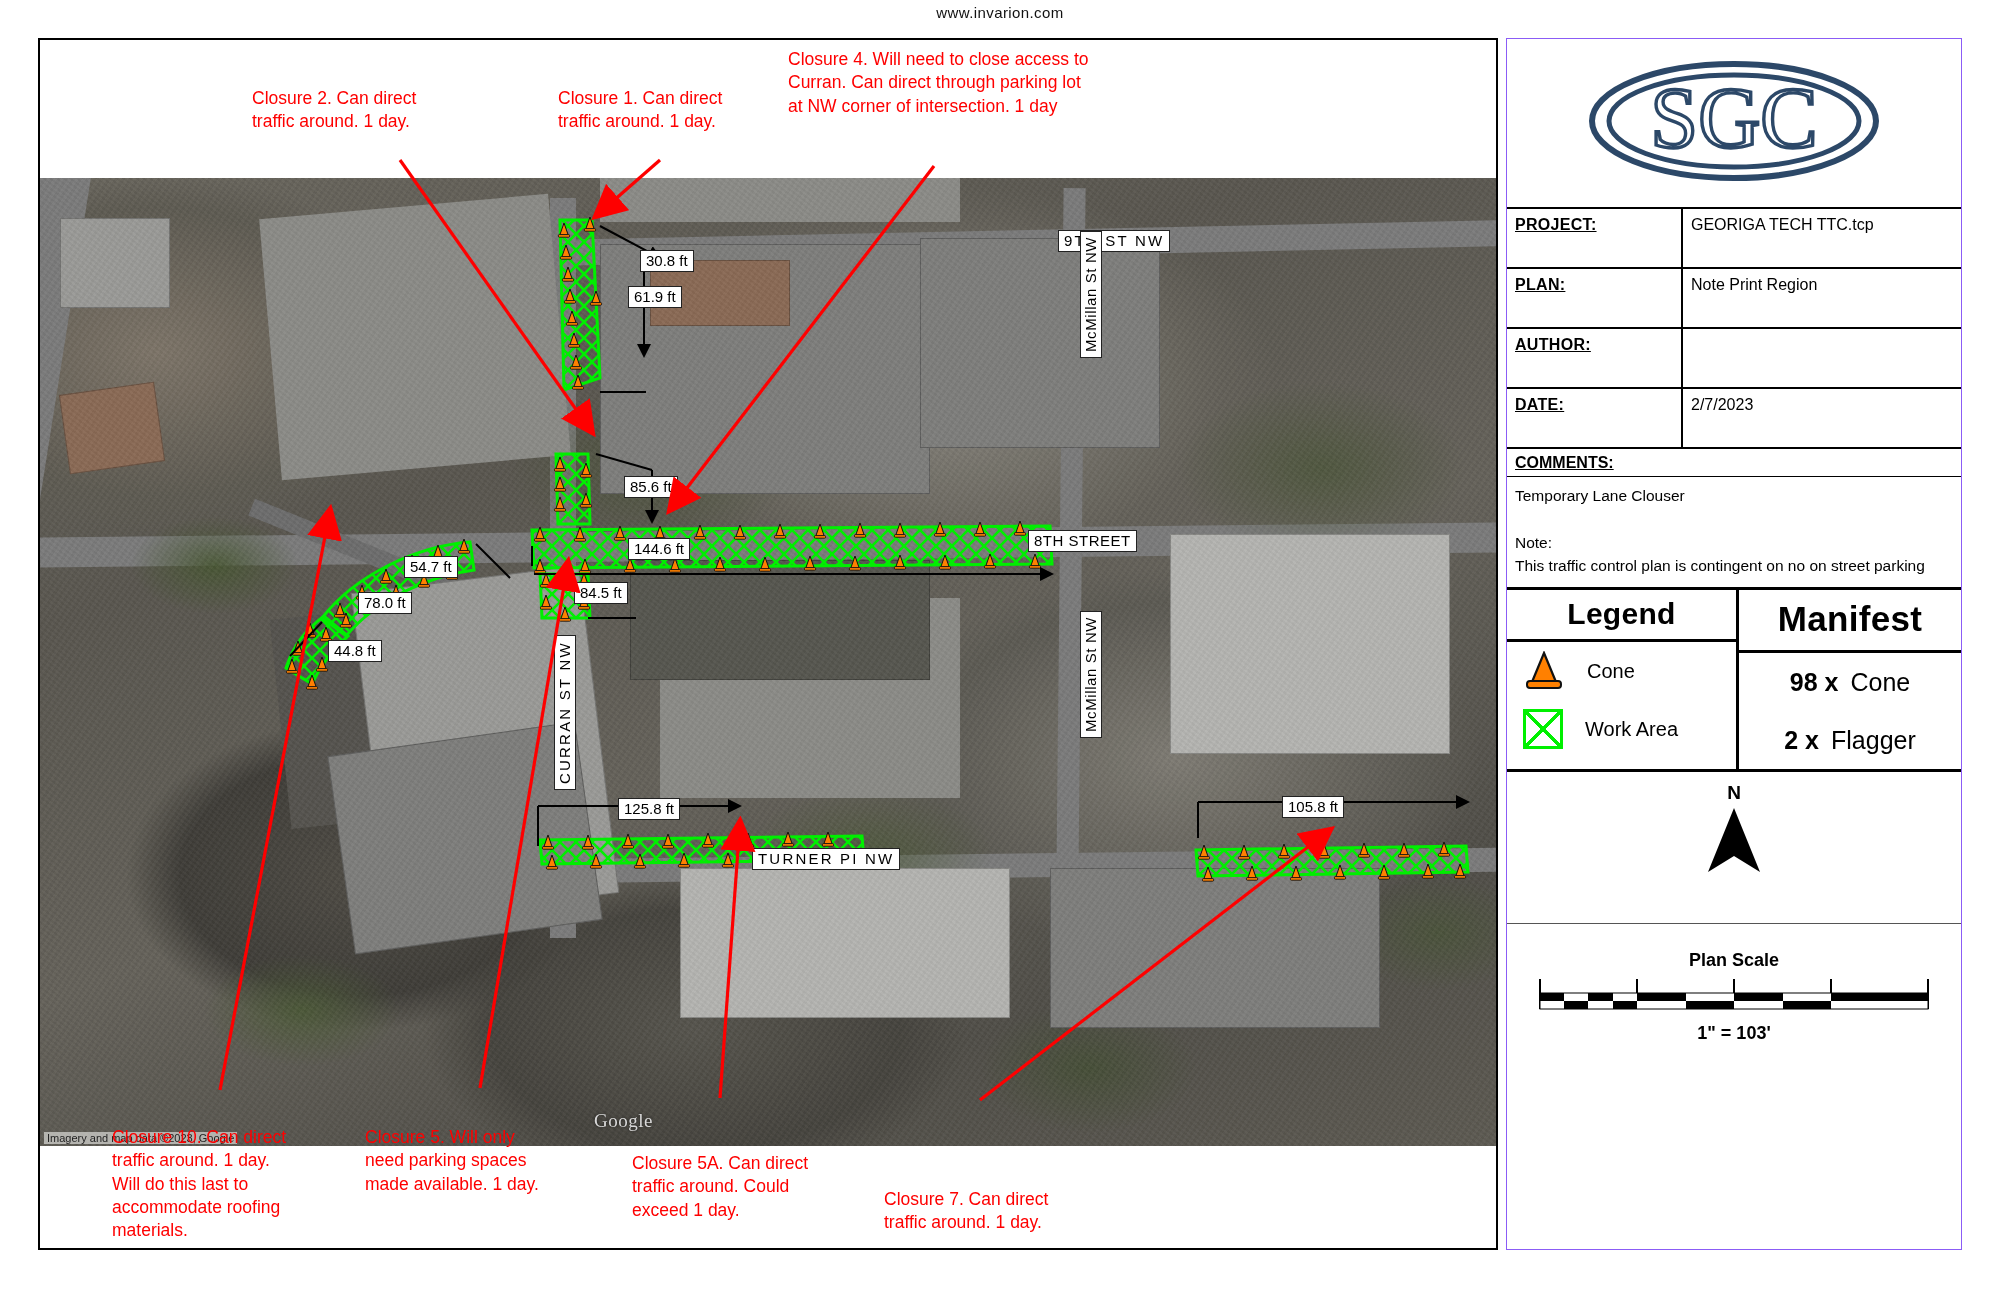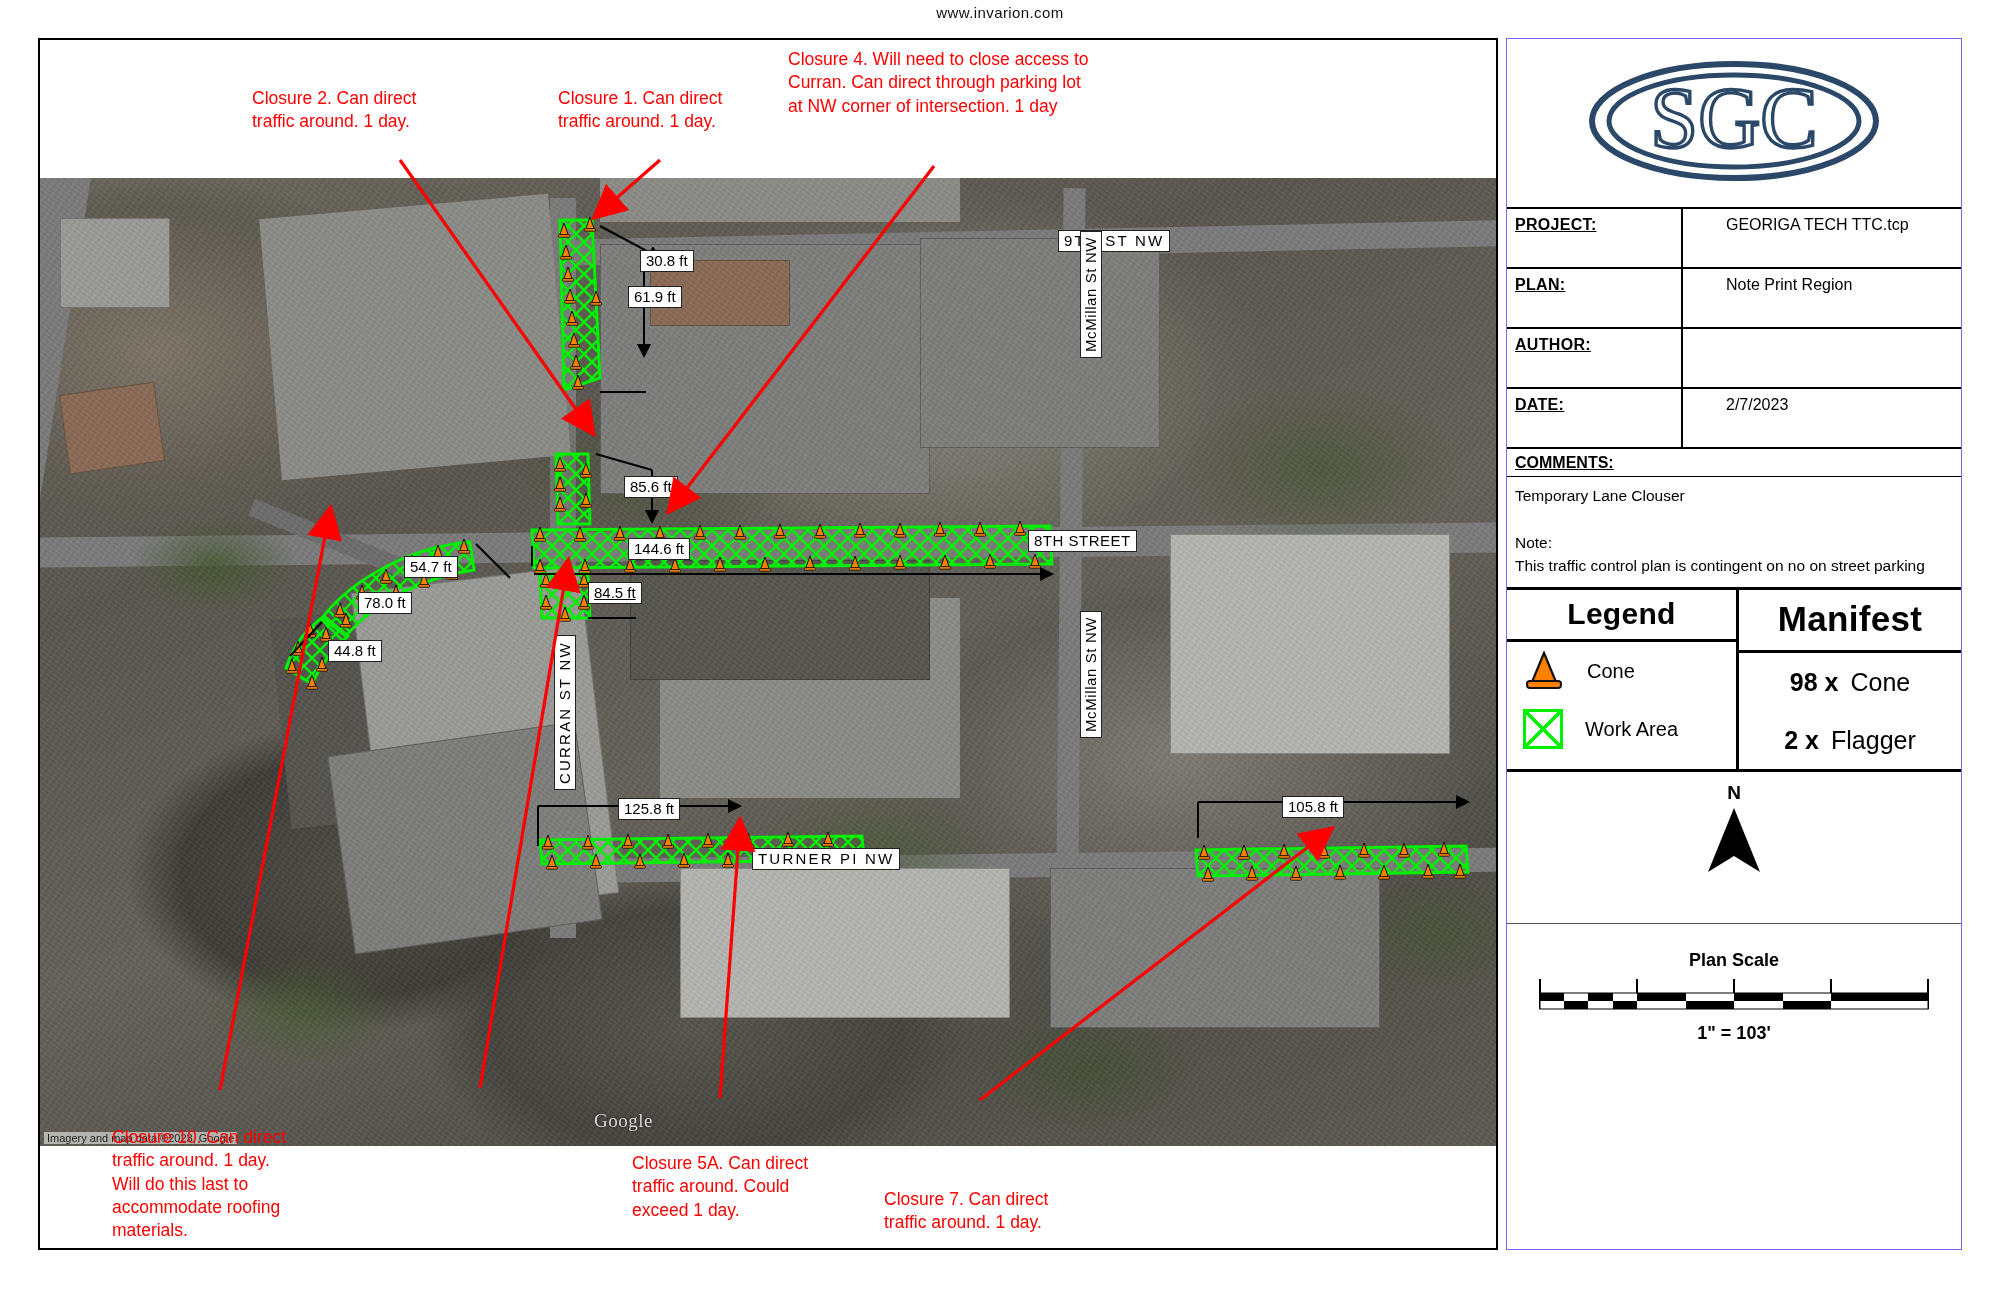--- a/index.html
+++ b/index.html
@@ -164,21 +164,20 @@
     border-bottom:2px solid #000;
   }
   #logo-wrap{
     position:absolute; left:50%; top:50%;
     transform:translate(-50%,-50%);
   }
   .info-row{
     display:flex;
     border-bottom:2px solid #000;
     height:60px;
-    gap:35px;
   }
   .info-key{
     width:176px;
     border-right:2px solid #000;
     padding:7px 0 0 8px;
     font-weight:bold;
     font-size:16px;
     text-decoration:underline;
     letter-spacing:.3px;
   }
@@ -479,21 +478,21 @@
           <path d="M1158,624 L1428,624" marker-end="url(#ah)"></path>
           <path d="M436,366 L470,400"></path>
           <path d="M282,444 L250,478"></path>
         </g>
       </svg>
 
       <div class="dimlabel" style="left:600px;top:72px;">30.8 ft</div>
       <div class="dimlabel" style="left:588px;top:108px;">61.9 ft</div>
       <div class="dimlabel" style="left:584px;top:298px;">85.6 ft</div>
       <div class="dimlabel" style="left:588px;top:360px;">144.6 ft</div>
-      <div class="dimlabel" style="left:548px;top:404px;text-decoration:underline;">84.5 ft</div>
+      <div class="dimlabel" style="left:534px;top:404px;">84.5 ft</div>
       <div class="dimlabel" style="left:364px;top:378px;">54.7 ft</div>
       <div class="dimlabel" style="left:318px;top:414px;">78.0 ft</div>
       <div class="dimlabel" style="left:288px;top:462px;">44.8 ft</div>
       <div class="dimlabel" style="left:578px;top:620px;">125.8 ft</div>
       <div class="dimlabel" style="left:1242px;top:618px;">105.8 ft</div>
 
       <div class="streetlabel" style="left:1018px;top:52px;">9TH  ST  NW</div>
       <div class="streetlabel" style="left:988px;top:352px;letter-spacing:.5px;">8TH STREET</div>
       <div class="streetlabel" style="left:712px;top:670px;">TURNER  PI  NW</div>
       <div class="streetlabel vert" style="left:514px;top:612px;">CURRAN  ST  NW</div>
@@ -533,20 +532,23 @@
     <div class="anno" style="left:518px;top:47px;">Closure 1. Can direct
 traffic around. 1 day.</div>
     <div class="anno" style="left:748px;top:8px;">Closure 4. Will need to close access to
 Curran. Can direct through parking lot
 at NW corner of intersection. 1 day</div>
     <div class="anno" style="left:72px;top:1086px;">Closure 10. Can direct
 traffic around. 1 day.
 Will do this last to
 accommodate roofing
 materials.</div>
+    <div class="anno" style="left:325px;top:1086px;">Closure 5. Will only
+need parking spaces
+made available. 1 day.</div>
     <div class="anno" style="left:592px;top:1112px;">Closure 5A. Can direct
 traffic around. Could
 exceed 1 day.</div>
     <div class="anno" style="left:844px;top:1148px;">Closure 7. Can direct
 traffic around. 1 day.</div>
   </div>
 
   <div id="panel">
 
     <div id="logo-cell">

